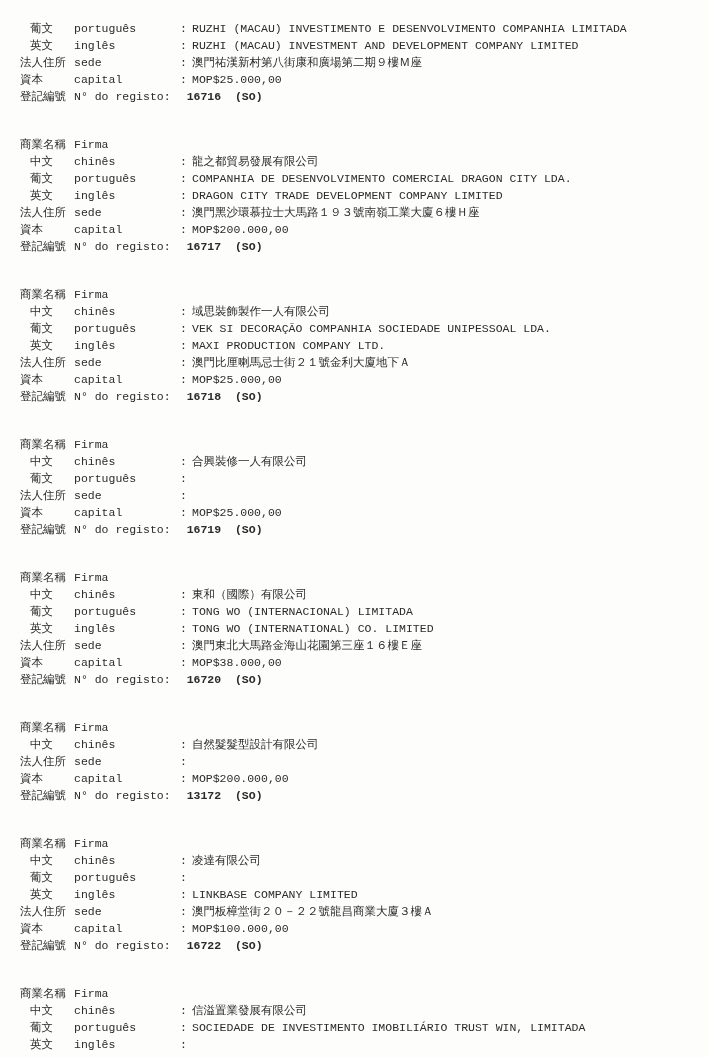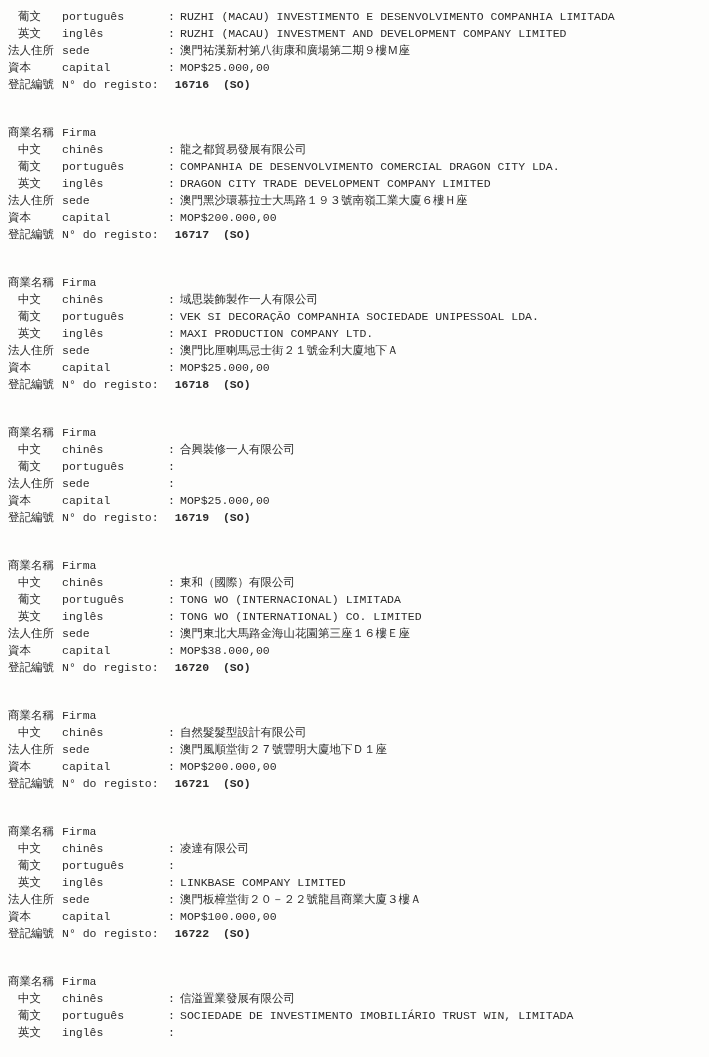--- a/index.html
+++ b/index.html
@@ -10,21 +10,21 @@
     height: 1057px;
     background: #fdfdfc;
     overflow: hidden;
     font-family: "Liberation Mono", "DejaVu Sans Mono", monospace;
     font-size: 11.5px;
     line-height: 17px;
     color: #2b2b2b;
     padding: 8px 0 0 8px;
     letter-spacing: 0;
   }
-  .entry { margin: 0; }
+  .entry { margin: 12px; }
   .entry + .entry { margin-top: 31px; }
   .row { display: flex; white-space: pre; align-items: baseline; }
   .lz { flex: none; width: 54px; white-space: pre; }
   .lz.indent { padding-left: 10px; }
   .lp { flex: none; width: 106px; white-space: pre; }
   .sep { flex: none; width: 12px; white-space: pre; }
   .val { white-space: pre; }
   .row.registry .lp { width: auto; }
   .row.registry .val { margin-left: 16px; font-weight: bold; }
 </style>
@@ -70,23 +70,23 @@
       <div class="row"><span class="lz indent">中文</span><span class="lp">chinês</span><span class="sep">:</span><span class="val">東和（國際）有限公司</span></div>
       <div class="row"><span class="lz indent">葡文</span><span class="lp">português</span><span class="sep">:</span><span class="val">TONG WO (INTERNACIONAL) LIMITADA</span></div>
       <div class="row"><span class="lz indent">英文</span><span class="lp">inglês</span><span class="sep">:</span><span class="val">TONG WO (INTERNATIONAL) CO. LIMITED</span></div>
       <div class="row"><span class="lz">法人住所</span><span class="lp">sede</span><span class="sep">:</span><span class="val">澳門東北大馬路金海山花園第三座１６樓Ｅ座</span></div>
       <div class="row"><span class="lz">資本</span><span class="lp">capital</span><span class="sep">:</span><span class="val">MOP$38.000,00</span></div>
       <div class="row registry"><span class="lz">登記編號</span><span class="lp">N° do registo:</span><span class="val">16720  (SO)</span></div>
     </div>
     <div class="entry">
       <div class="row"><span class="lz">商業名稱</span><span class="lp">Firma</span></div>
       <div class="row"><span class="lz indent">中文</span><span class="lp">chinês</span><span class="sep">:</span><span class="val">自然髮髮型設計有限公司</span></div>
-      <div class="row"><span class="lz">法人住所</span><span class="lp">sede</span><span class="sep">:</span><span class="val">澳門風順堂街２７號豐明大廈地下Ｄ１座</span></div>
+      <div class="row"><span class="lz">法人住所</span><span class="lp">sede</span><span class="sep">:</span></div>
       <div class="row"><span class="lz">資本</span><span class="lp">capital</span><span class="sep">:</span><span class="val">MOP$200.000,00</span></div>
-      <div class="row registry"><span class="lz">登記編號</span><span class="lp">N° do registo:</span><span class="val">16721  (SO)</span></div>
+      <div class="row registry"><span class="lz">登記編號</span><span class="lp">N° do registo:</span><span class="val">13172  (SO)</span></div>
     </div>
     <div class="entry">
       <div class="row"><span class="lz">商業名稱</span><span class="lp">Firma</span></div>
       <div class="row"><span class="lz indent">中文</span><span class="lp">chinês</span><span class="sep">:</span><span class="val">凌達有限公司</span></div>
       <div class="row"><span class="lz indent">葡文</span><span class="lp">português</span><span class="sep">:</span></div>
       <div class="row"><span class="lz indent">英文</span><span class="lp">inglês</span><span class="sep">:</span><span class="val">LINKBASE COMPANY LIMITED</span></div>
       <div class="row"><span class="lz">法人住所</span><span class="lp">sede</span><span class="sep">:</span><span class="val">澳門板樟堂街２０－２２號龍昌商業大廈３樓Ａ</span></div>
       <div class="row"><span class="lz">資本</span><span class="lp">capital</span><span class="sep">:</span><span class="val">MOP$100.000,00</span></div>
       <div class="row registry"><span class="lz">登記編號</span><span class="lp">N° do registo:</span><span class="val">16722  (SO)</span></div>
     </div>

